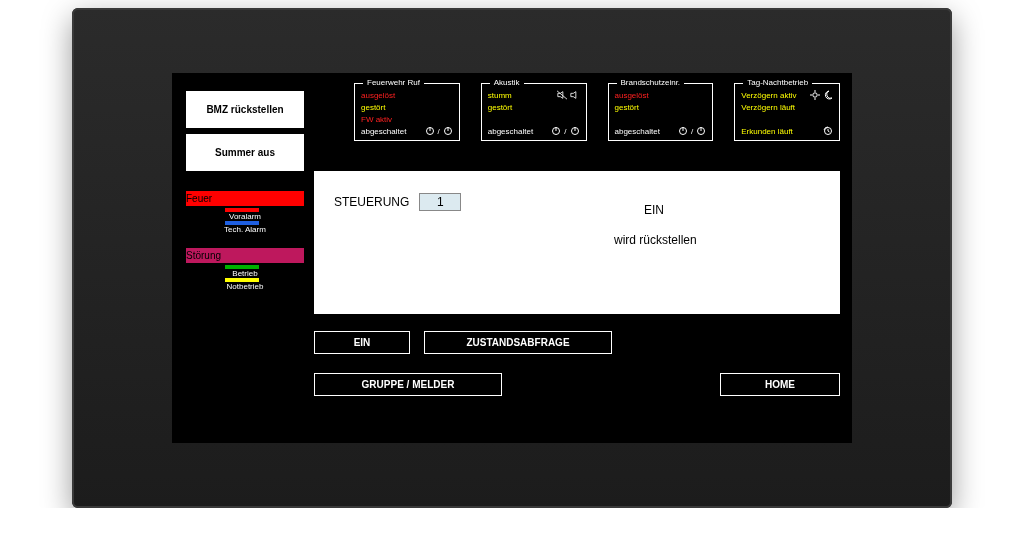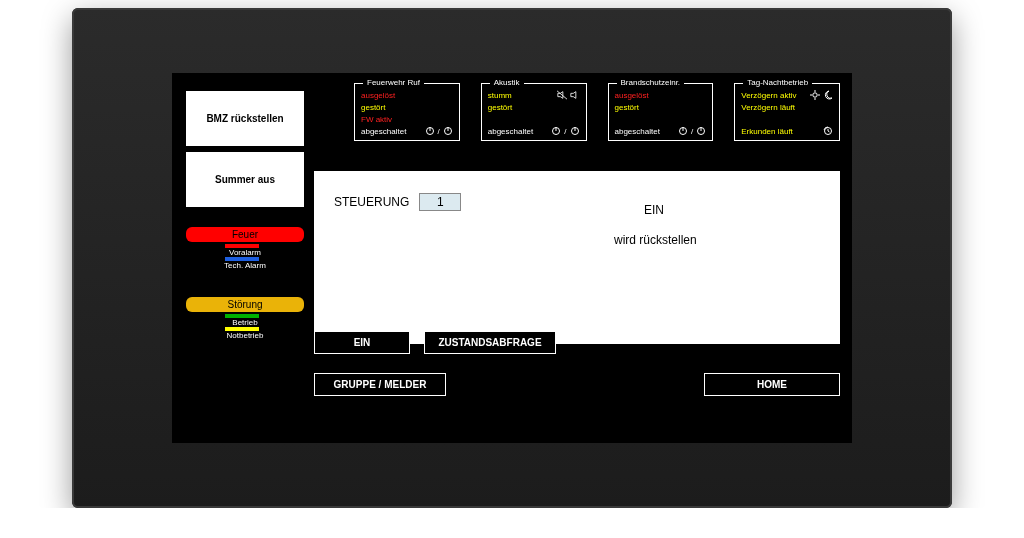--- a/index.html
+++ b/index.html
@@ -36,35 +36,34 @@
     top: 18px; left: 14px;
     width: 118px;
     display: flex;
     flex-direction: column;
   }
   .btn {
     background:#fff; color:#000;
     border:1px solid #fff;
     text-align:center;
     font-weight:bold;
-    padding:21px 2px;
+    padding:12px 2px;
     font-size:10px;
     margin-bottom:6px;
     cursor:pointer;
   }
   .group { margin-top:14px; }
   .group .header {
-    text-align:center;
+    text-align:left;
     font-size:10px;
     padding:2px 0;
     margin-bottom:2px;
-    border-radius:6px;
   }
   .hdr-red    { background:#ff0000; color:#000; }
-  .hdr-yellow { background:#eab308; color:#000;margin-top:13px; }
+  .hdr-yellow { background:#be185d; color:#000; }
   .row { display:flex; align-items:center; height:13px;flex-direction:column; }
   .swatch { width:34px; height:11px; margin-right:6px; }
   .sw-red    { background:#ff0000; }
   .sw-blue   { background:#1e5fe0; }
   .sw-green  { background:#00b100; }
   .sw-yellow { background:#ffff00; }
   .row-label { font-size:8px; color:#fff; }
 
   
   .top {
@@ -93,21 +92,21 @@
   .txt-red    { color:#ff2020; }
   .txt-yellow { color:#ffff00; }
   .txt-white  { color:#fff; }
   .iconset { display:flex; gap:3px; align-items:center; }
   .iconset svg { width:10px; height:10px; }
 
   
   .display {
     position:absolute;
     top:98px; left:142px; right:12px;
-    height:173px;
+    height:143px;
     background:#fff; color:#000;
     padding:22px 20px;
   }
   .display .line1 { display:flex; align-items:center; gap:10px; font-size:12px; }
   .display .valbox {
     border:1px solid #888; background:#dceaf0;
     width:42px; text-align:center; padding:1px 0;
   }
   .display .ein { position:absolute; top:32px; left:330px; font-size:12px; }
   .display .sub { position:absolute; top:62px; left:300px; font-size:12px; }
@@ -121,22 +120,22 @@
   .btnrow2 { top:300px; }
   .actbtn {
     border:1px solid #fff;
     color:#fff; background:#000;
     text-align:center; font-weight:bold;
     font-size:10px;
     padding:5px 0;
     cursor:pointer;
   }
   .w90  { width:96px; }
-  .w150 { width:132px;text-align:center; }
-  .w120 { width:136px; }
+  .w150 { width:188px;text-align:center; }
+  .w120 { width:120px; }
   .spacer { flex:1; }
 </style>
 </head>
 <body>
 
 <div class="device">
   <div class="screen">
 
     <div class="left">
       <div class="btn">BMZ rückstellen</div>

